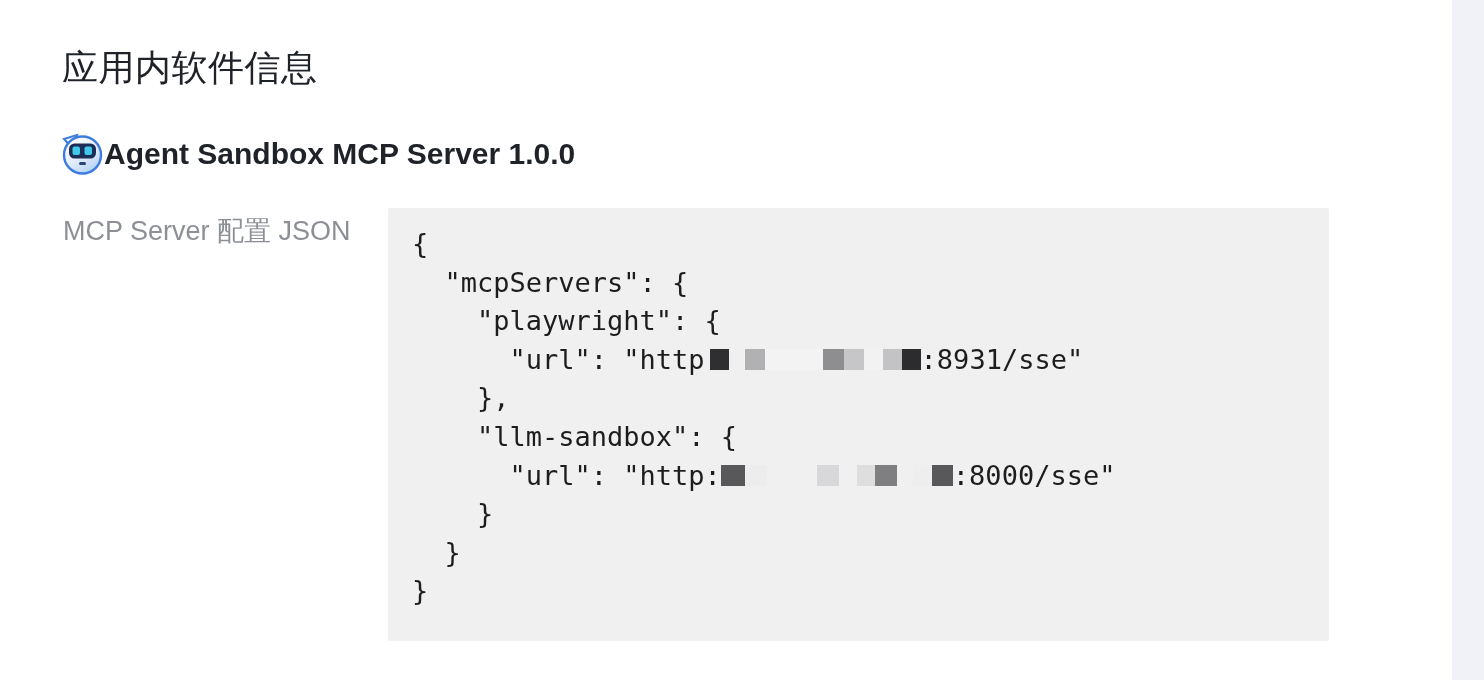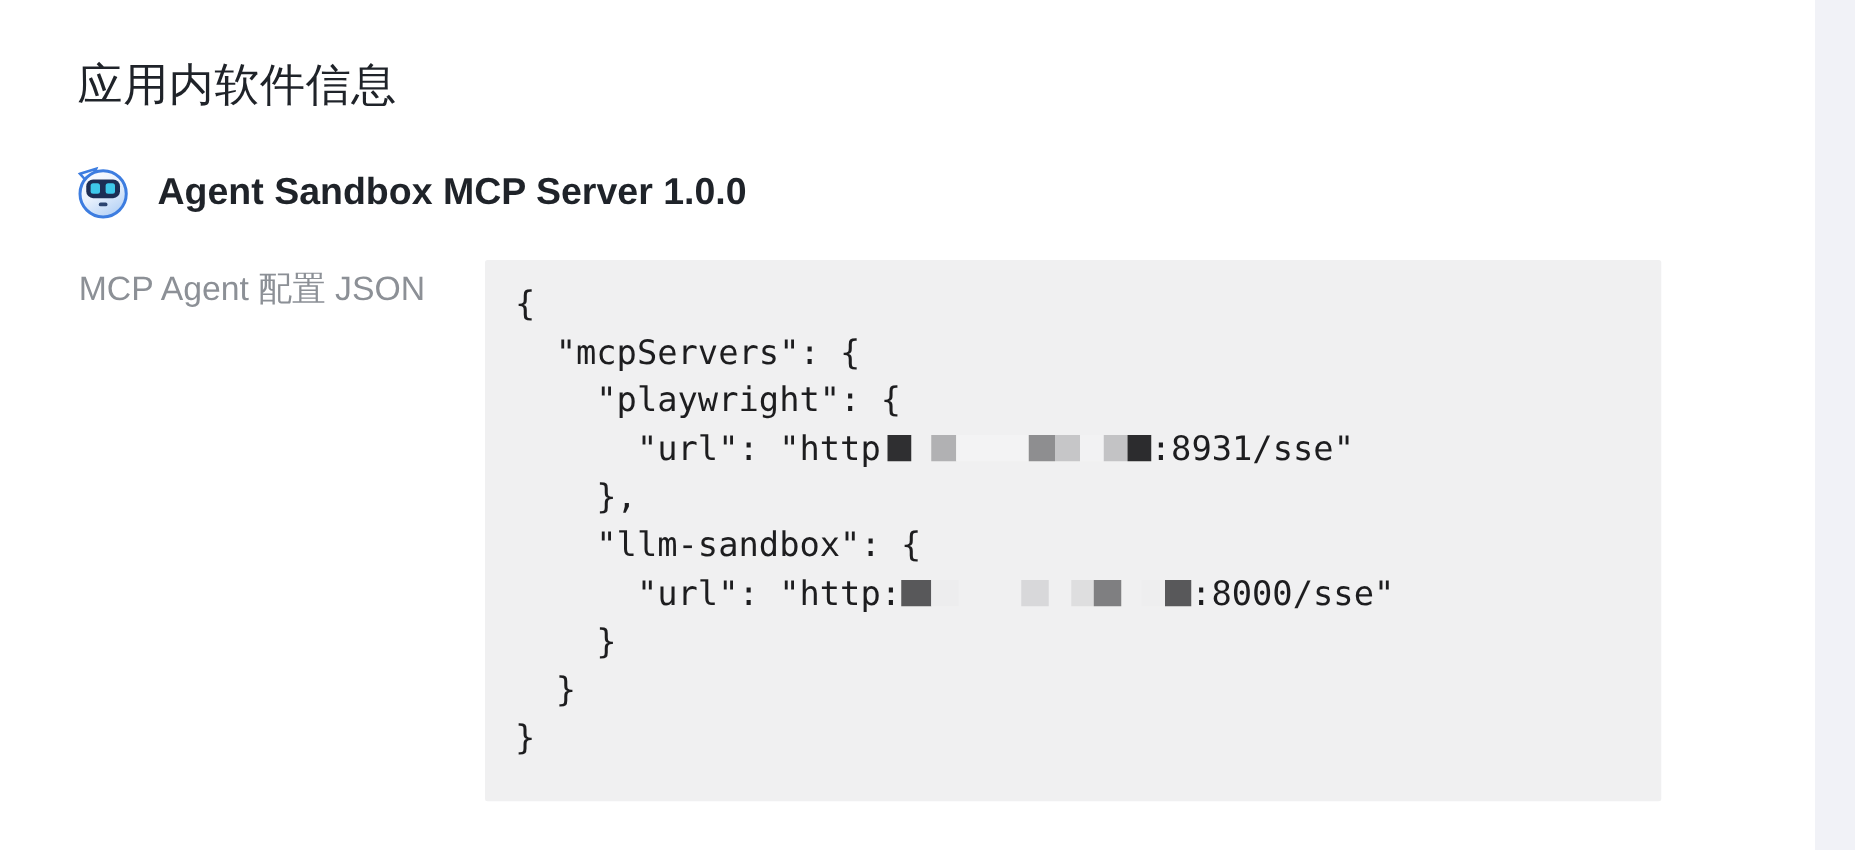--- a/index.html
+++ b/index.html
@@ -30,21 +30,20 @@
     font-size:36px;
     font-weight:400;
     letter-spacing:0.5px;
     color:var(--text-primary);
   }
   .software-row{
     position:absolute;
     left:60px;top:131px;
     display:flex;
     align-items:center;
-    gap:22px;
   }
   .robot-icon{
     width:44px;height:45px;
     display:inline-block;
     flex:0 0 auto;
   }
   .software-name{
     font-size:30px;
     font-weight:700;
     color:var(--text-primary);
@@ -101,21 +100,21 @@
       <circle cx="22.5" cy="24" r="18.5" fill="url(#headGrad)" stroke="#3d7de0" stroke-width="2.4"></circle>
       <rect x="9" y="12.5" width="27" height="15" rx="5.5" fill="#1c2e55"></rect>
       <rect x="12.5" y="15.5" width="7.5" height="8.5" rx="2" fill="#3ec8ea"></rect>
       <rect x="24.5" y="15.5" width="7.5" height="8.5" rx="2" fill="#3ec8ea"></rect>
       <rect x="19" y="31" width="7" height="3" rx="1.5" fill="#2b4470"></rect>
     </svg>
   </span>
   <span class="software-name">Agent Sandbox MCP Server 1.0.0</span>
 </div>
 
-<div class="field-label">MCP Agent 配置 JSON</div>
+<div class="field-label">MCP Server 配置 JSON</div>
 
 <div class="code-block" id="code-lines">
     <div class="code-line">{</div>
     <div class="code-line">  "mcpServers": {</div>
     <div class="code-line">    "playwright": {</div>
     <div class="code-line"><span>      "url": "http</span><span class="mosaic-block" style="width: 5px;"></span><span class="mosaic-block" style="width: 19px; background: rgb(47, 47, 49);"></span><span class="mosaic-block" style="width: 16px;"></span><span class="mosaic-block" style="width: 20px; background: rgb(177, 177, 179);"></span><span class="mosaic-block" style="width: 58px; background: rgb(243, 243, 244);"></span><span class="mosaic-block" style="width: 21px; background: rgb(142, 142, 144);"></span><span class="mosaic-block" style="width: 20px; background: rgb(198, 198, 200);"></span><span class="mosaic-block" style="width: 19px; background: rgb(242, 242, 243);"></span><span class="mosaic-block" style="width: 19px; background: rgb(195, 195, 197);"></span><span class="mosaic-block" style="width: 19px; background: rgb(44, 44, 46);"></span><span>:8931/sse"</span></div>
     <div class="code-line">    },</div>
     <div class="code-line">    "llm-sandbox": {</div>
     <div class="code-line"><span>      "url": "http:</span><span class="mosaic-block" style="width: 24px; background: rgb(88, 88, 90);"></span><span class="mosaic-block" style="width: 22px; background: rgb(237, 237, 238);"></span><span class="mosaic-block" style="width: 50px;"></span><span class="mosaic-block" style="width: 22px; background: rgb(216, 216, 218);"></span><span class="mosaic-block" style="width: 18px;"></span><span class="mosaic-block" style="width: 18px; background: rgb(222, 222, 223);"></span><span class="mosaic-block" style="width: 22px; background: rgb(127, 127, 129);"></span><span class="mosaic-block" style="width: 16px;"></span><span class="mosaic-block" style="width: 19px; background: rgb(238, 238, 239);"></span><span class="mosaic-block" style="width: 21px; background: rgb(88, 88, 90);"></span><span>:8000/sse"</span></div>
     <div class="code-line">    }</div>

